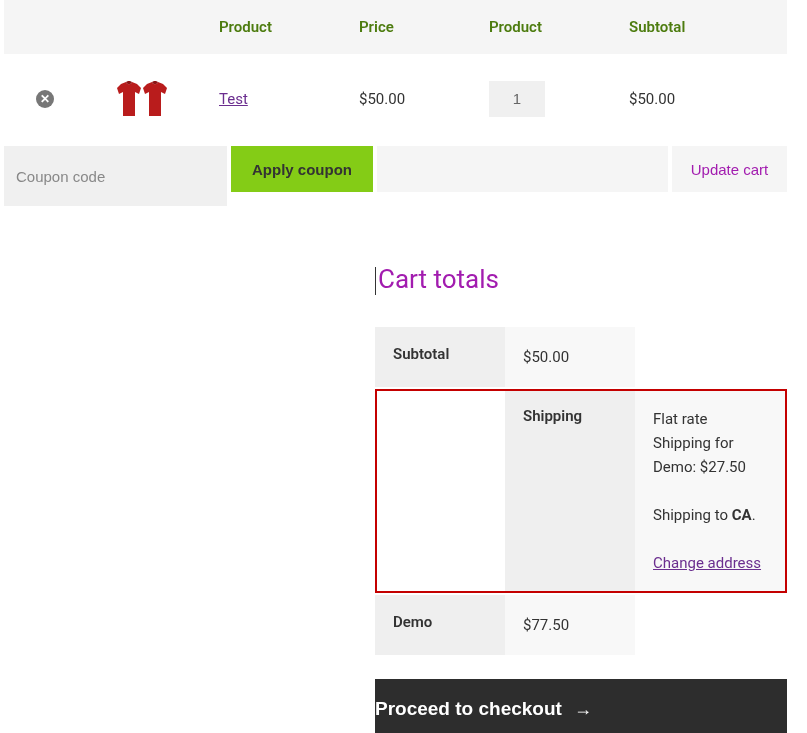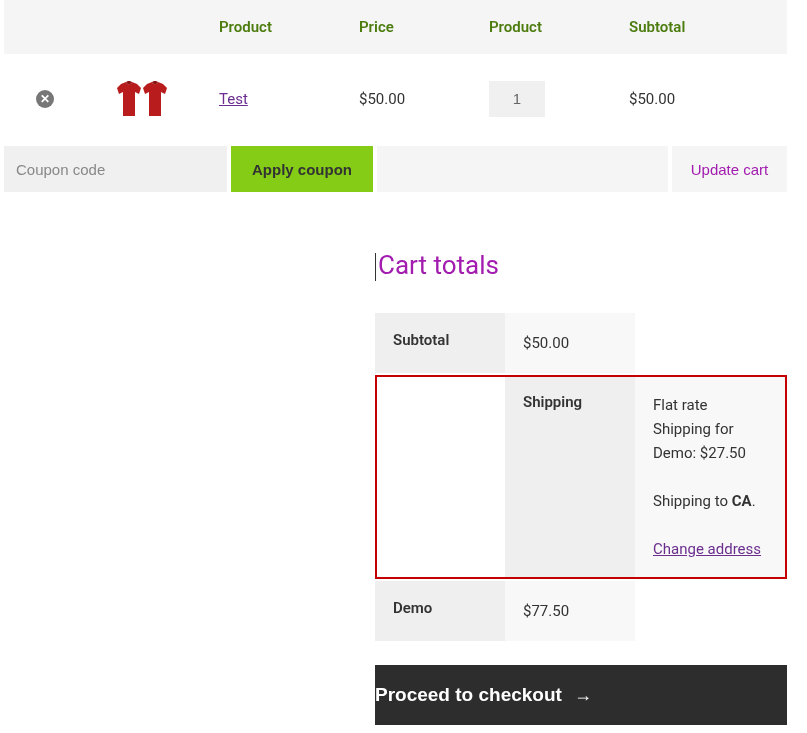--- a/index.html
+++ b/index.html
@@ -75,21 +75,21 @@
       color: #666;
     }
     .cart-actions {
       width: 783px;
       margin: 3px 4px 0;
       display: flex;
       gap: 4px;
     }
     .coupon-input {
       flex: 0 0 200px;
-      height: 46px;
+      height: 60px;
       background: #f0f0f0;
       border: none;
       padding: 0 12px;
       font-size: 15px;
       color: #888;
     }
     .coupon-input::placeholder {
       color: #888;
     }
     .apply-coupon {

